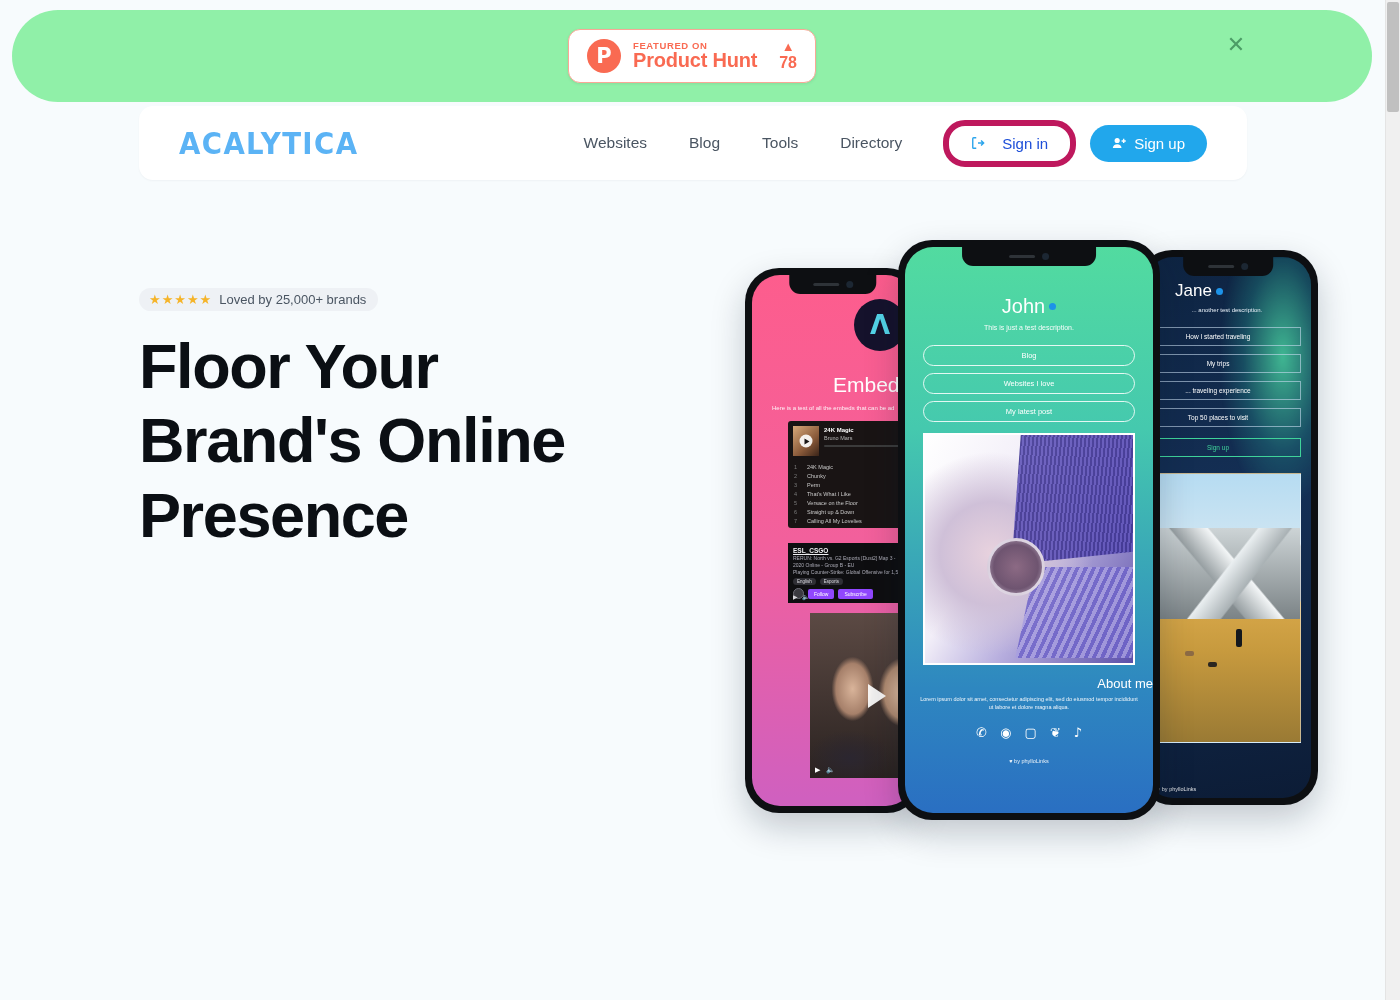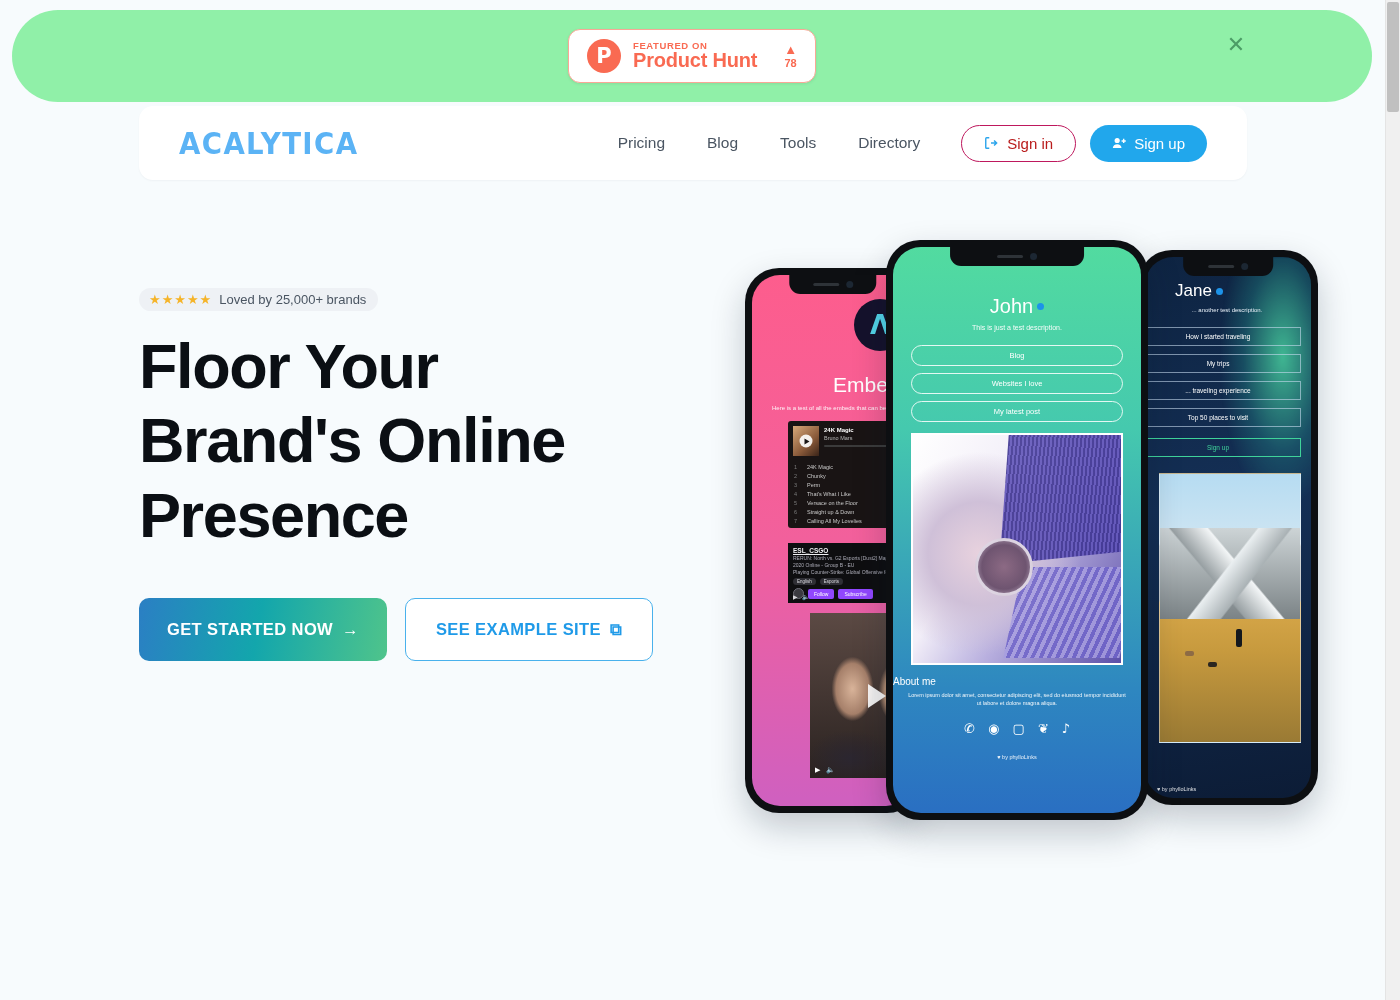--- a/index.html
+++ b/index.html
@@ -76,21 +76,21 @@
   }
   .ph-name {
     font-size: 20px; font-weight: bold; color: #f96a52;
     letter-spacing: -.2px;
   }
   .ph-vote {
     display: flex; flex-direction: column; align-items: center;
     color: #f96a52; line-height: 1.1; flex: 0 0 auto; margin-left: 8px;
   }
   .ph-caret { font-size: 13px; }
-  .ph-count { font-size: 11px; font-weight: bold; }
+  .ph-count { font-size: 16px; font-weight: bold; }
 
   .banner-close {
     position: absolute;
     right: 148px; top: 28px;
     width: 32px; height: 32px;
     display: flex; align-items: center; justify-content: center;
     color: #4c9c66;
     font-size: 22px;
     cursor: pointer;
     background: none; border: none;
@@ -121,23 +121,23 @@
   }
   .nav-right { display: flex; align-items: center; gap: 0; }
   .nav-link {
     font-size: 15.5px;
     color: #4a5562;
     text-decoration: none;
     padding: 8px 21px;
     white-space: nowrap;
   }
   .btn-signin {
-    display: flex; align-items: center; gap: 9px;
-    border: 1px solid #be185d;
-    color: #b91c1c;
+    display: flex; align-items: center; gap: 17px;
+    border: 6px solid #be185d;
+    color: #1d4ed8;
     background: #fff;
     border-radius: 22px;
     padding: 9px 22px;
     font-size: 15px;
     margin-left: 20px;
     cursor: pointer;
     white-space: nowrap;
   }
   .btn-signup {
     display: flex; align-items: center; gap: 7px;
@@ -323,21 +323,21 @@
       linear-gradient(180deg,#5c4a44,#2a2220);
   }
   .vid-play {
     position: absolute; left: 50%; top: 50%; transform: translate(-50%,-50%);
     border-left: 18px solid rgba(255,255,255,.92);
     border-top: 12px solid transparent; border-bottom: 12px solid transparent;
   }
   .vid-ctrl { position: absolute; left: 5px; bottom: 4px; display: flex; gap: 6px; color: #fff; font-size: 7px; }
 
   
-  #phone-center { left: 156px; top: 0; width: 262px; height: 580px; z-index: 4; }
+  #phone-center { left: 168px; top: 0; width: 262px; height: 580px; z-index: 4; }
   #phone-center .phone-screen { background: linear-gradient(180deg, #52dba0 0%, #45c9ae 32%, #2e87c0 78%, #2a6fc2 100%); }
   .cp-name {
     text-align: center; color: #fff; font-size: 20px; font-weight: 500;
     padding-top: 48px; display: flex; align-items: center; justify-content: center; gap: 4px;
   }
   .verified { width: 7px; height: 7px; border-radius: 50%; background: #1d93e8; display: inline-block; }
   .cp-desc { text-align: center; color: rgba(255,255,255,.95); font-size: 7px; margin-top: 6px; }
   .cp-links { margin: 14px 18px 0; display: flex; flex-direction: column; gap: 7px; }
   .cp-link {
     border: 1px solid rgba(255,255,255,.85);
@@ -365,21 +365,21 @@
     transform: skewX(-12deg);
     opacity: .85;
   }
   .cp-cup {
     position: absolute; left: 30%; top: 45%;
     width: 58px; height: 58px; border-radius: 50%;
     background: radial-gradient(circle, #8c6a84 0%, #6e5470 60%, #cdbdd2 100%);
     border: 3px solid rgba(240,235,245,.8);
     z-index: 2;
   }
-  .cp-about { text-align: left; color: #fff; font-size: 10px; margin-top: 11px; }
+  .cp-about { text-align: right; color: #fff; font-size: 13px; margin-top: 11px; }
   .cp-lorem { color: rgba(255,255,255,.93); font-size: 5.5px; text-align: center; margin: 5px 14px 0; line-height: 1.45; }
   .cp-social {
     display: flex; justify-content: center; gap: 13px; margin-top: 13px;
     color: #fff; font-size: 13px; font-family: "DejaVu Sans", sans-serif;
   }
   .cp-foot { text-align: center; color: rgba(255,255,255,.9); font-size: 5.5px; margin-top: 18px; }
 
   
   #phone-right { left: 408px; top: 10px; width: 180px; height: 555px; }
   #phone-right .phone-screen { background: linear-gradient(170deg, #0e2442 0%, #142f55 45%, #0c1c36 100%); }
@@ -440,21 +440,21 @@
         <span class="ph-caret">▲</span>
         <span class="ph-count">78</span>
       </div>
     </div>
   </div>
   <button class="banner-close">✕</button>
 
   <div class="navbar">
     <div class="logo">ACALYTICA</div>
     <div class="nav-right">
-      <a class="nav-link" href="#">Pricing</a>
+      <a class="nav-link" href="#">Websites</a>
       <a class="nav-link" href="#">Blog</a>
       <a class="nav-link" href="#">Tools</a>
       <a class="nav-link" href="#">Directory</a>
       <button class="btn-signin">
         <svg width="14" height="14" viewBox="0 0 16 16">
           <path d="M6 2H3a1 1 0 0 0-1 1v10a1 1 0 0 0 1 1h3" stroke="#2ca5ec" stroke-width="1.6" fill="none"></path>
           <path d="M8 8h6M11.5 5.2 14.4 8l-2.9 2.8" stroke="#2ca5ec" stroke-width="1.7" fill="none"></path>
         </svg>
         <span>Sign in</span>
       </button>
@@ -471,30 +471,20 @@
 
   <div class="hero-left">
     <div class="rating-pill">
       <span class="stars">★★★★★</span>
       <span class="rating-text">Loved by 25,000+ brands</span>
     </div>
 
     <h1 class="headline">Floor Your Brand's Online Presence</h1>
 
 
-    <div class="cta-row">
-      <button class="btn-primary">
-        <span>GET STARTED NOW</span>
-        <span>→</span>
-      </button>
-      <button class="btn-secondary">
-        <span>SEE EXAMPLE SITE</span>
-        <span>⧉</span>
-      </button>
-    </div>
   </div>
 
   <div class="phones">
 
     <div class="phone" id="phone-left">
       <div class="phone-screen">
         <div class="notch">
           <span class="speaker"></span>
           <span class="cam"></span>
         </div>

